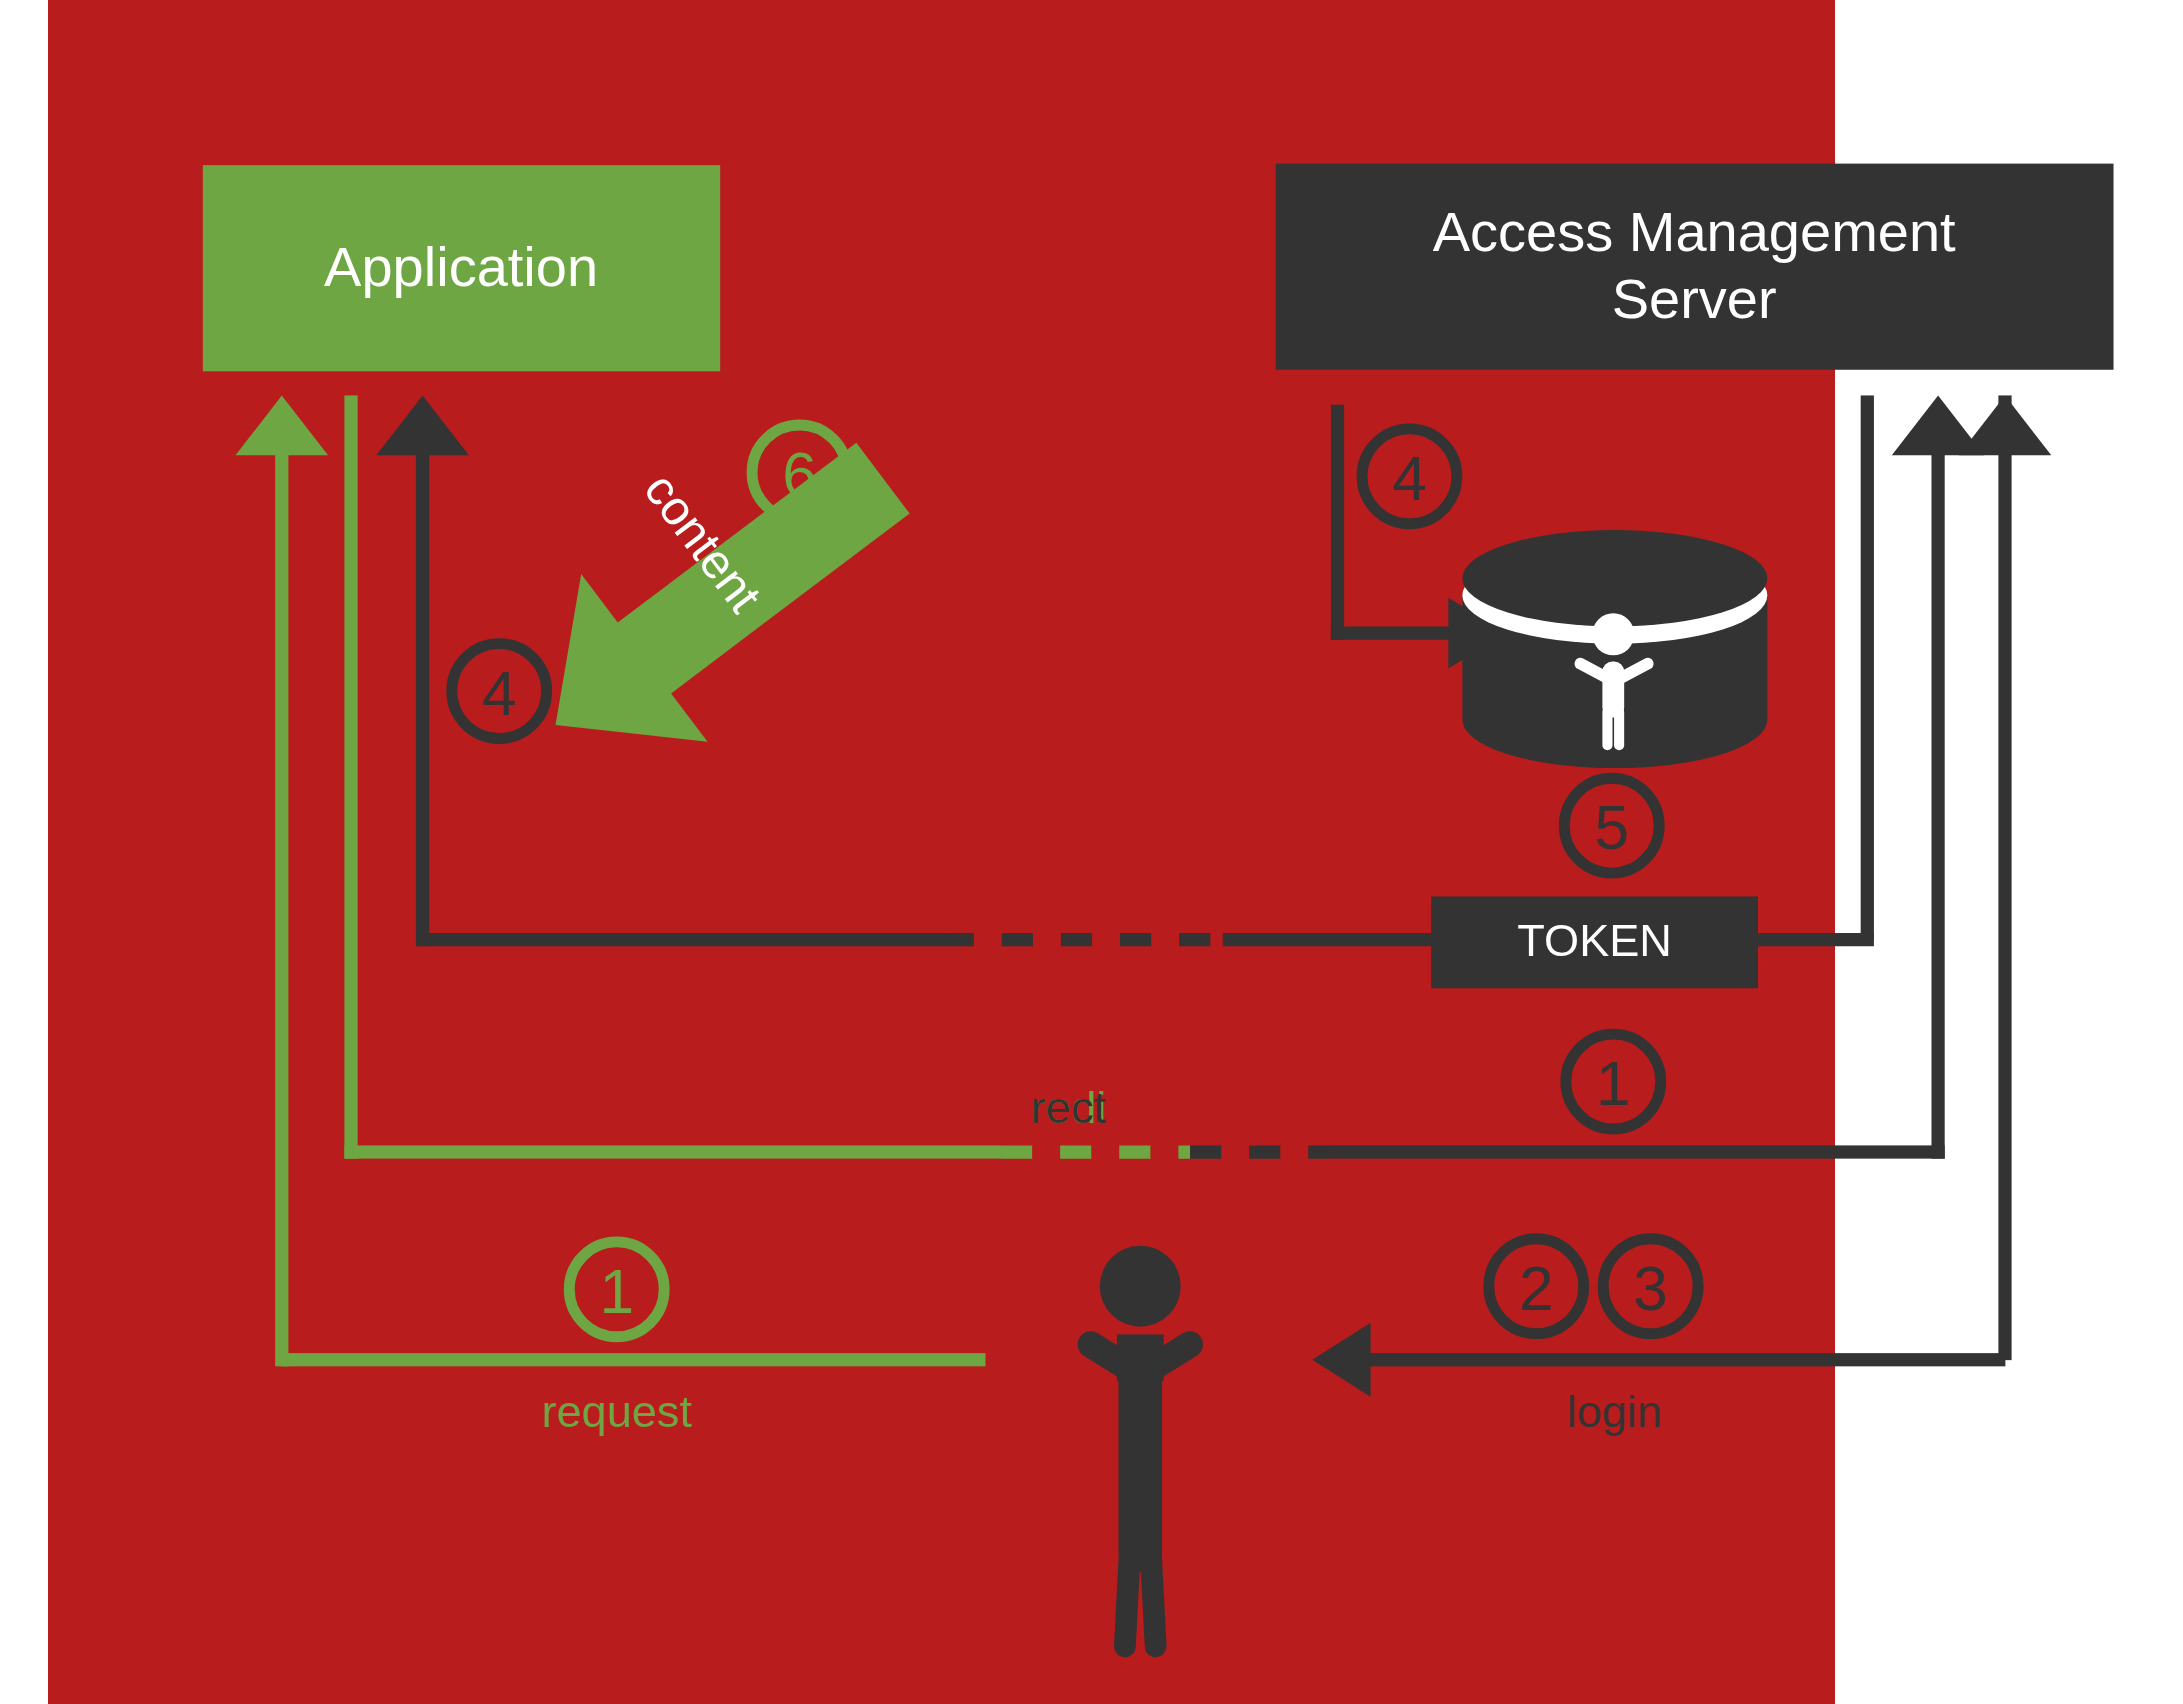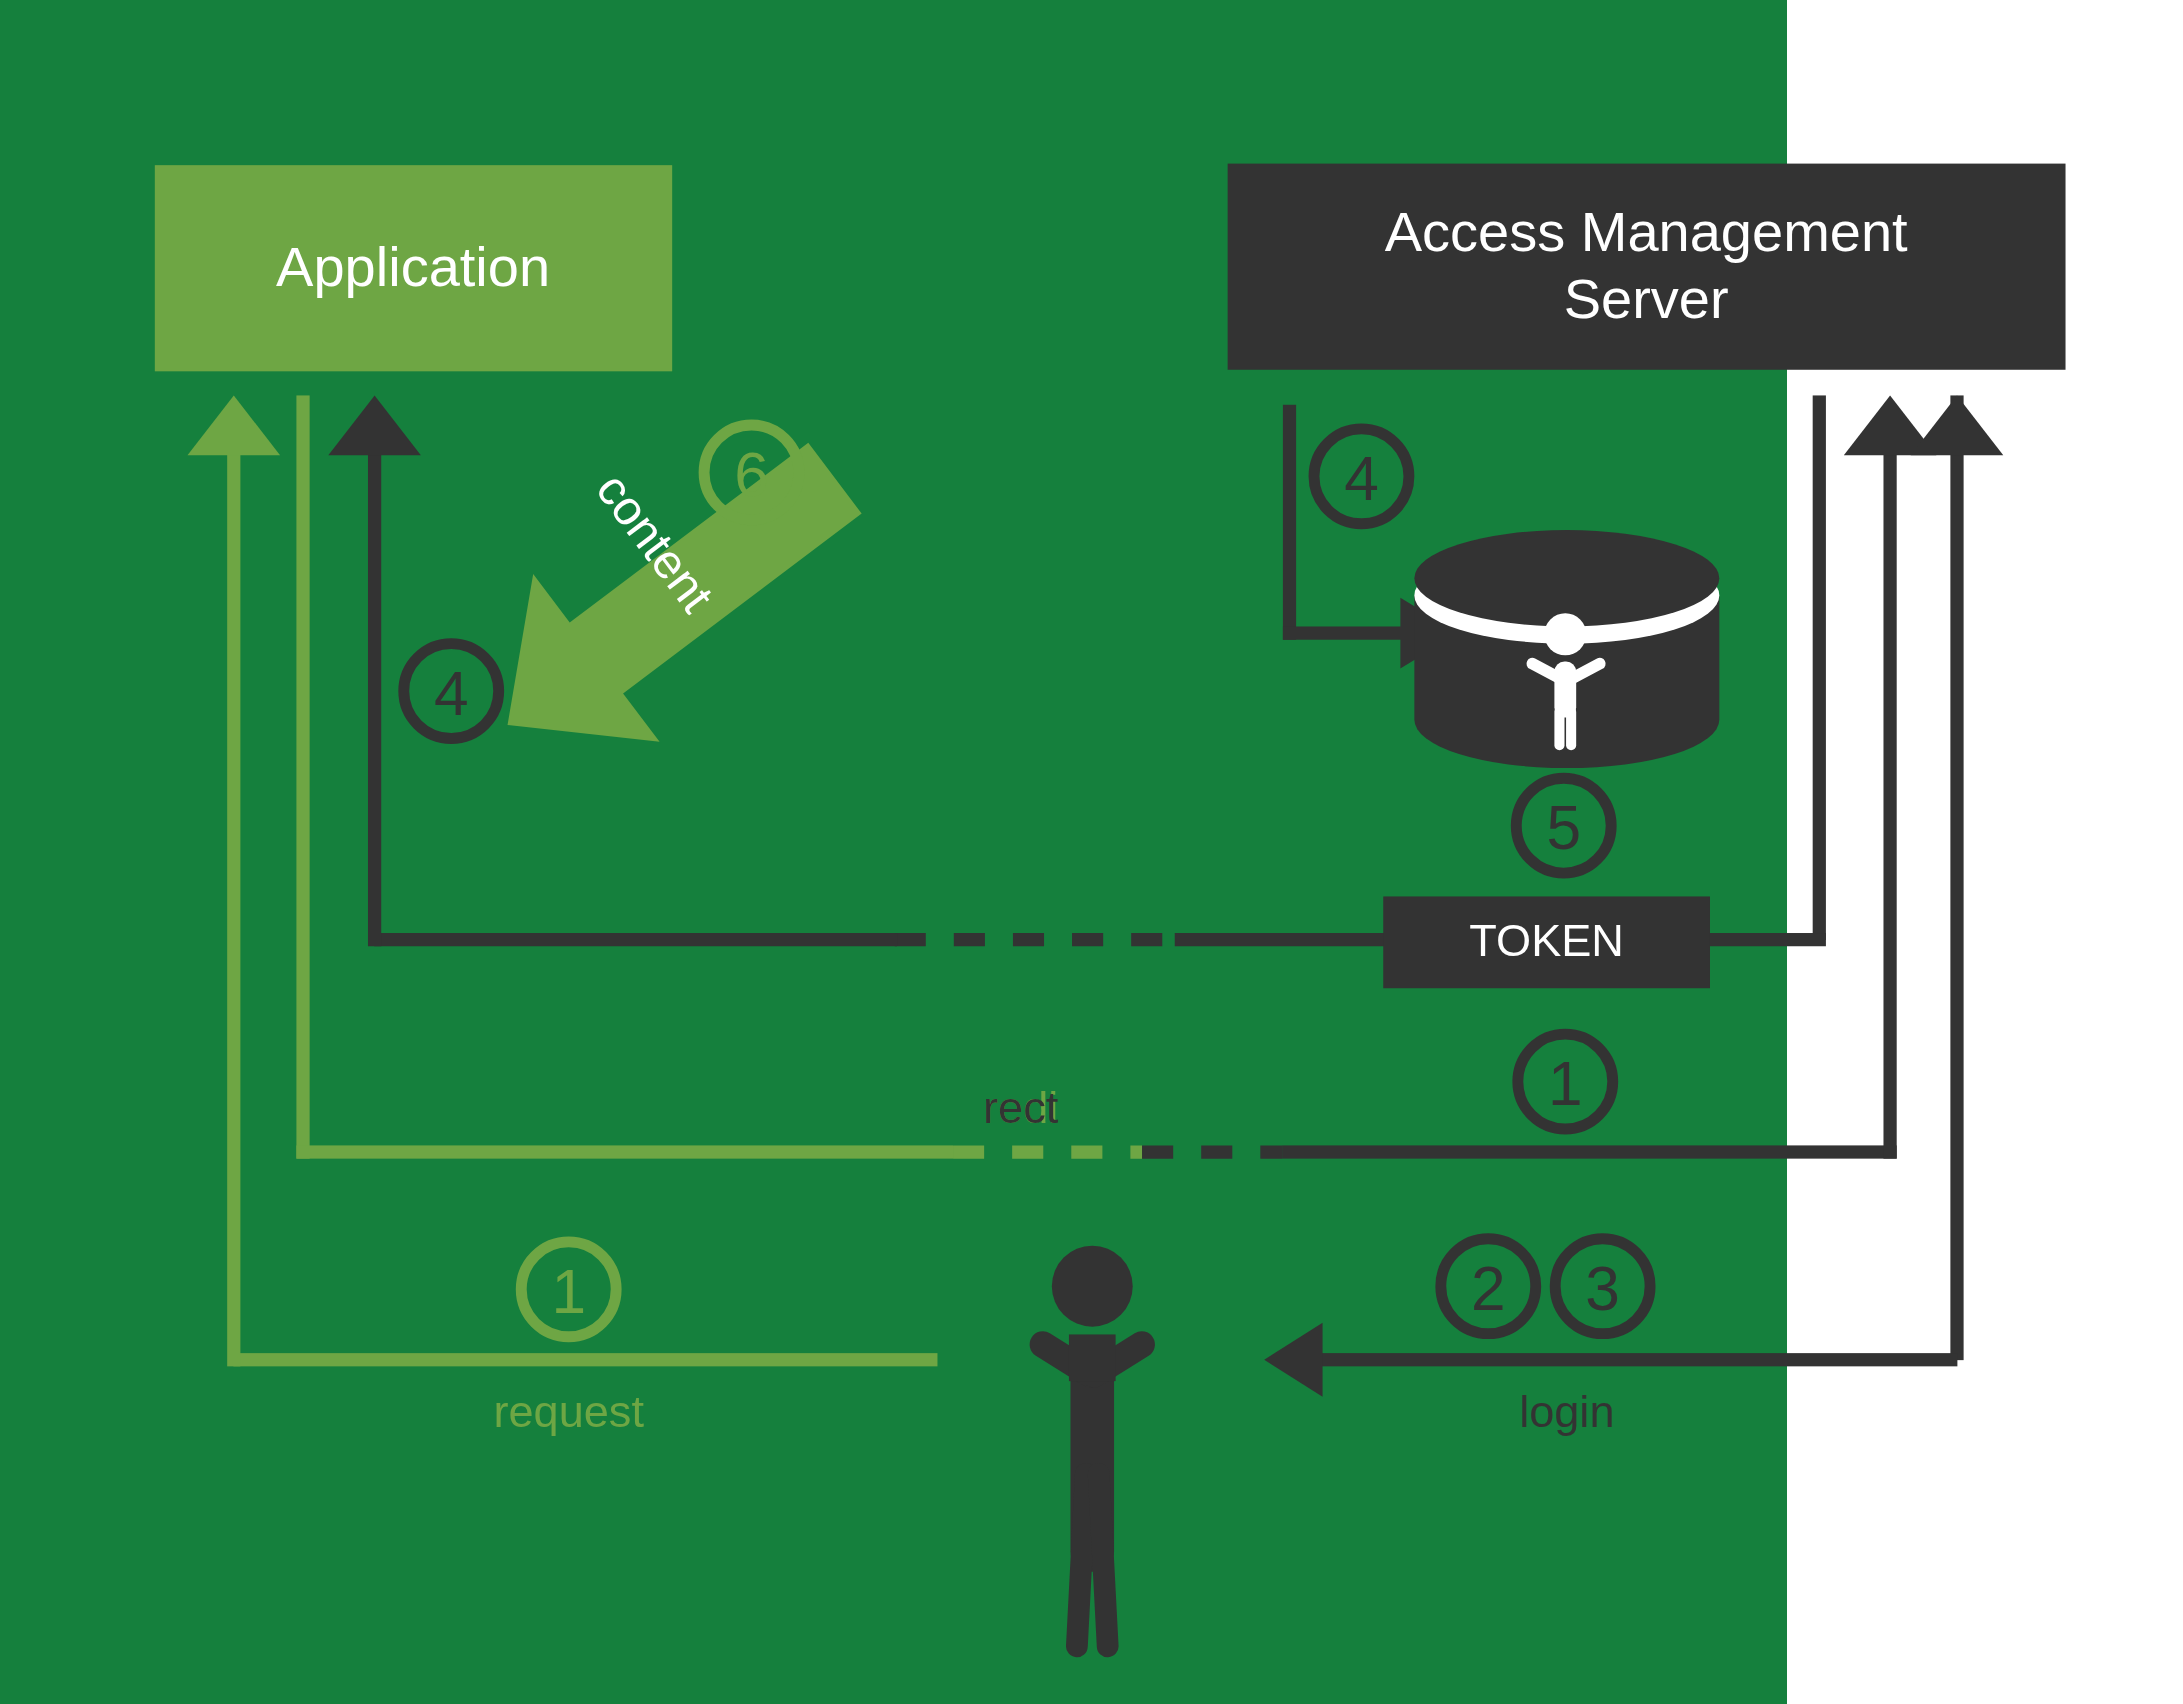--- a/index.html
+++ b/index.html
@@ -10,21 +10,22 @@
   body {
     width: 2183px;
     height: 1705px;
     font-family: "Liberation Sans", sans-serif;
     overflow: hidden;
   }
   #diagram-root {
     position: relative;
     width: 1787px;
     height: 1705px;
-    background: #15803d;
+    background: #b91c1c;
+    margin-left: 48px;
   }
   svg#scene {
     position: absolute;
     left: 0;
     top: 0;
     width: 2183px;
     height: 1705px;
     display: block;
   }
   .box-label {

